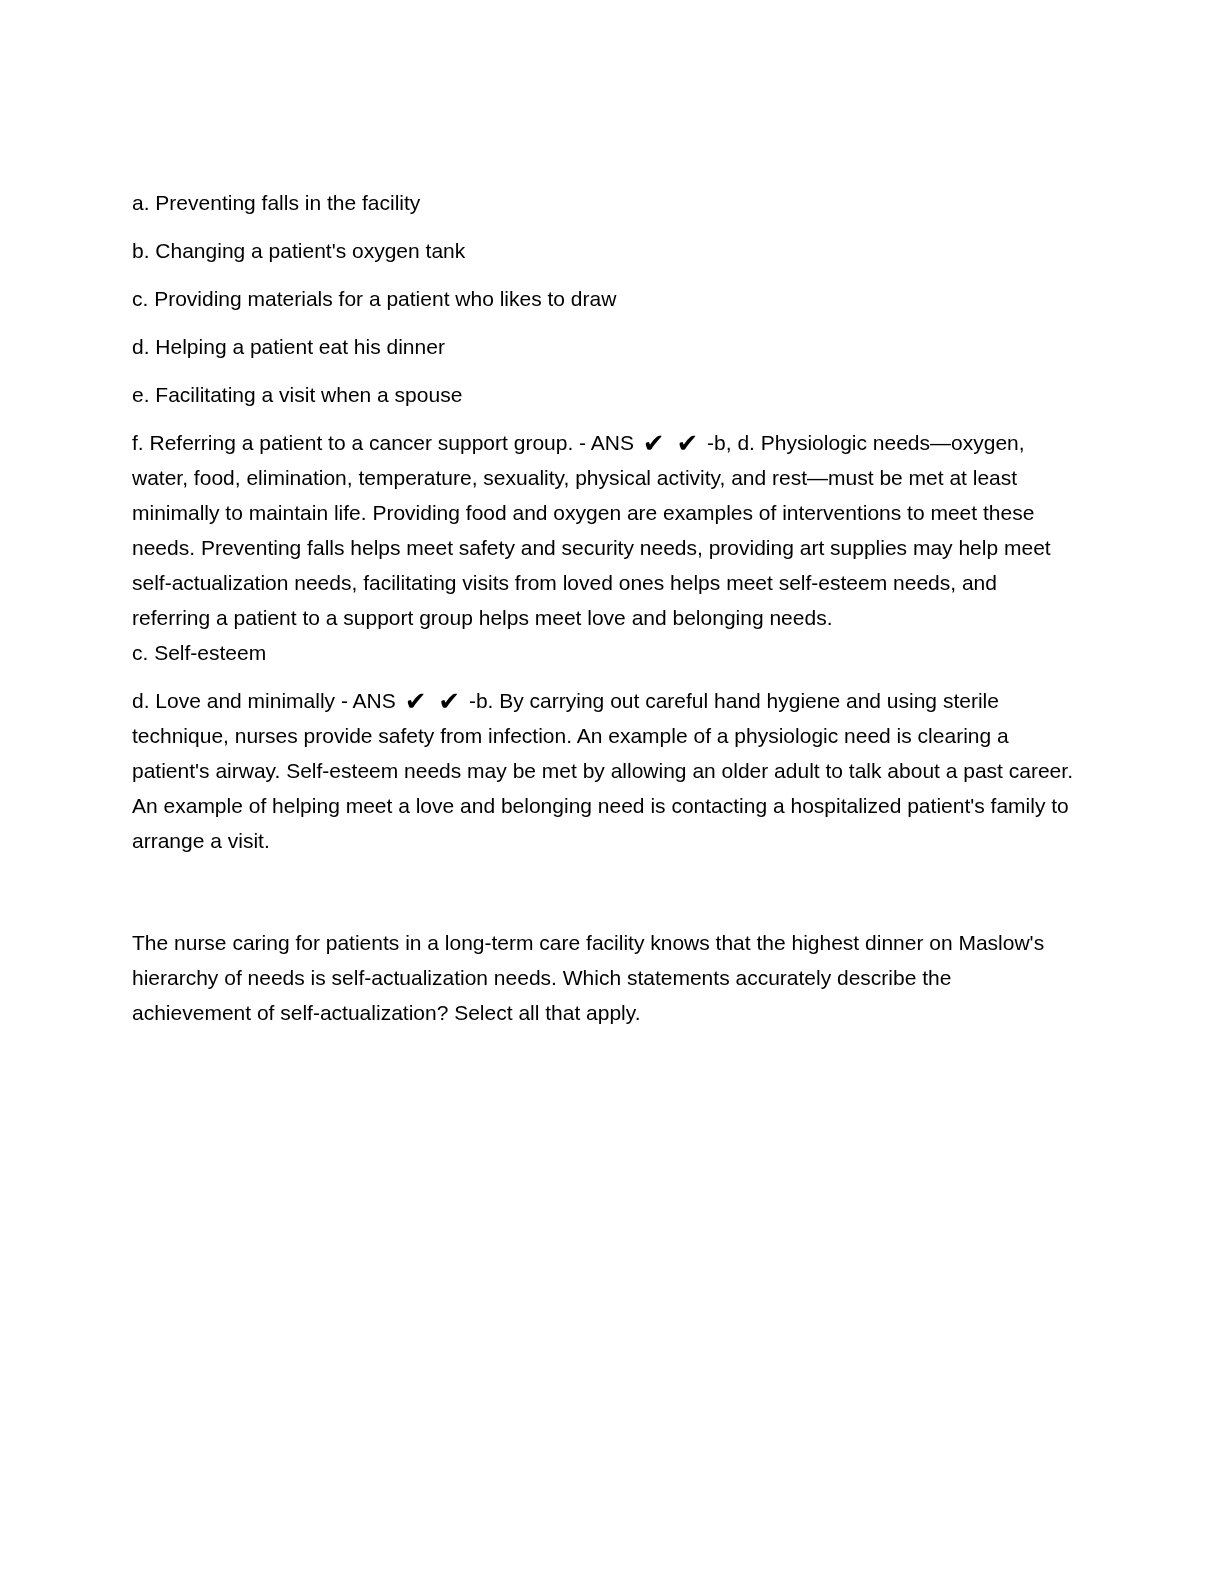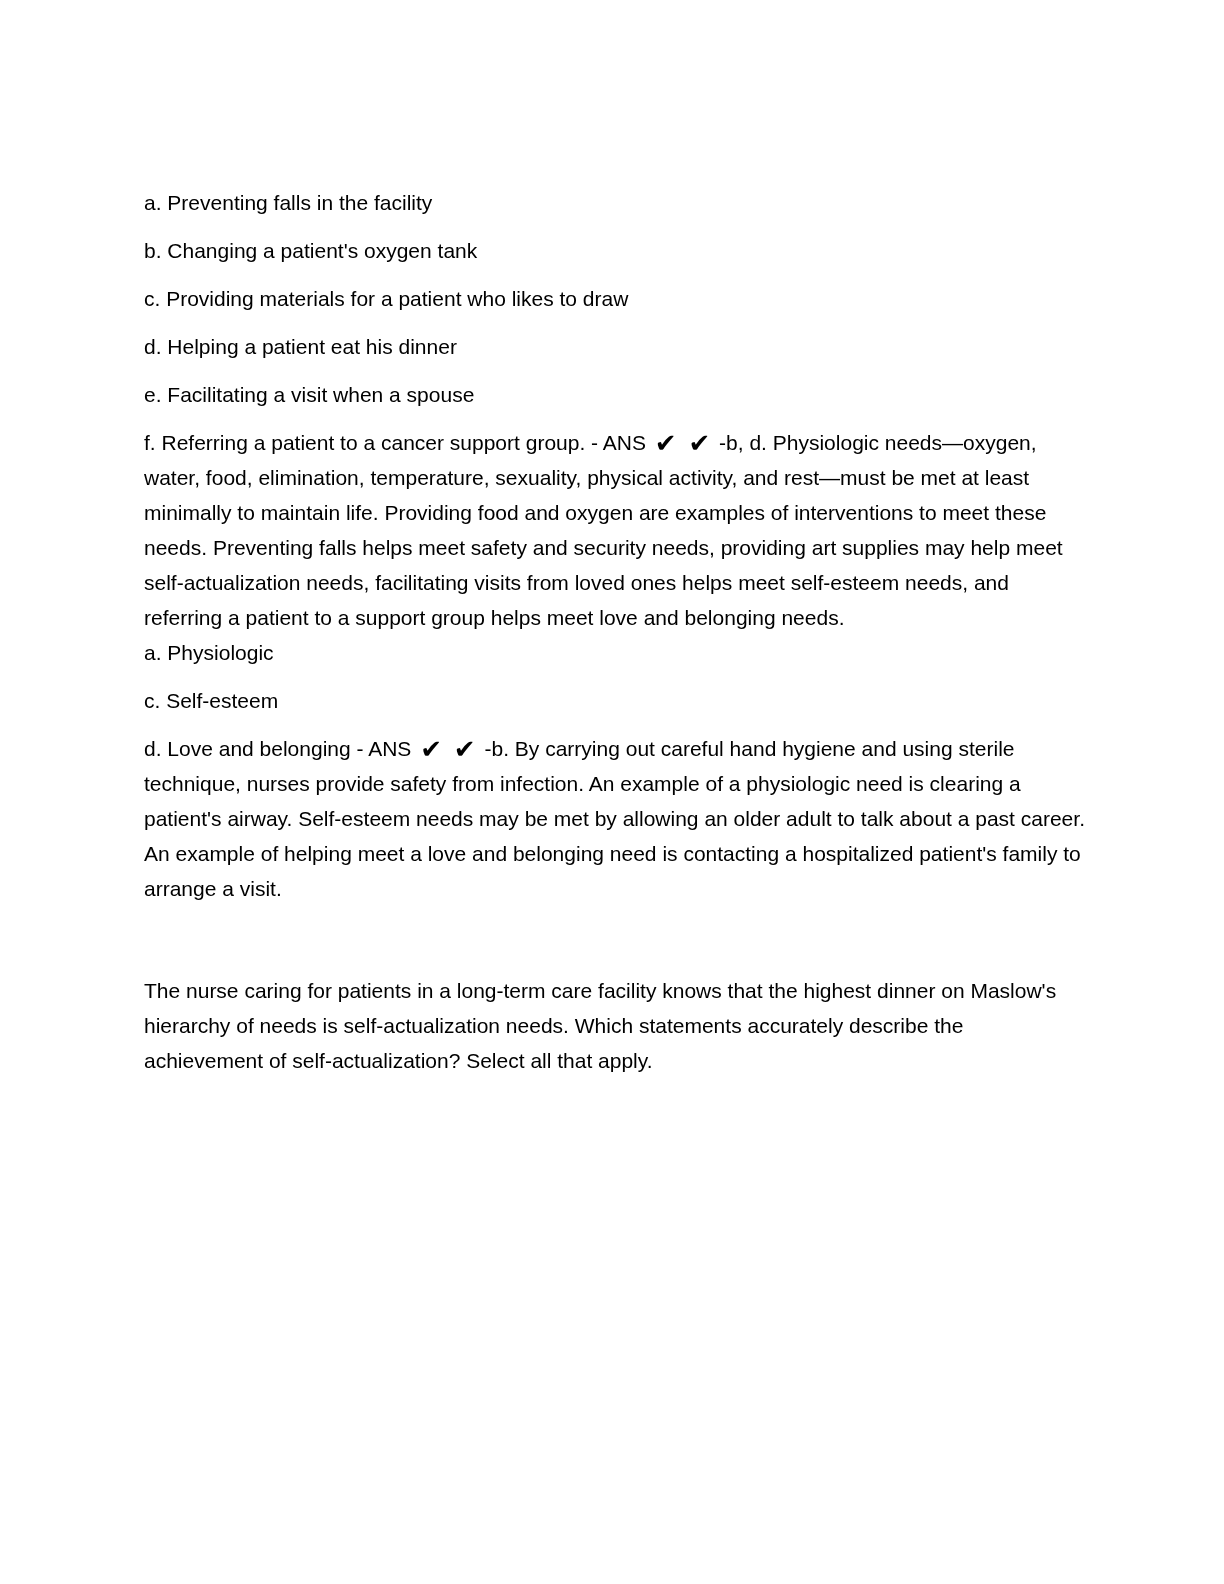--- a/index.html
+++ b/index.html
@@ -12,21 +12,21 @@
     width: 1224px;
     height: 1584px;
     background: var(--page-bg, #ffffff);
     overflow: hidden;
     font-family: "Liberation Sans", "DejaVu Sans", sans-serif;
     color: var(--text-color, #000000);
   }
   .content {
     position: absolute;
     top: 0;
-    left: 144px;
+    left: 132px;
     width: 942px;
     padding-top: 185px;
   }
   p {
     margin: 0;
     font-size: 21px;
     line-height: 35px;
     font-weight: 400;
     letter-spacing: 0px;
   }
@@ -63,25 +63,24 @@
     <p class="option">e. Facilitating a visit when a spouse</p>
 
     <p class="answer">
       <span>f. Referring a patient to a cancer support group. - ANS</span>
       <span class="check">✔</span>
       <span class="check">✔</span>
       <span>-b, d. Physiologic needs—oxygen, water, food, elimination, temperature, sexuality, physical activity, and rest—must be met at least minimally to maintain life. Providing food and oxygen are examples of interventions to meet these needs. Preventing falls helps meet safety and security needs, providing art supplies may help meet self-actualization needs, facilitating visits from loved ones helps meet self-esteem needs, and referring a patient to a support group helps meet love and belonging needs.</span>
     </p>
 
 
-    <p class="option">a. Physiologic</p>
     <p class="option">c. Self-esteem</p>
 
     <p class="answer">
-      <span>d. Love and belonging - ANS</span>
+      <span>d. Love and minimally - ANS</span>
       <span class="check">✔</span>
       <span class="check">✔</span>
       <span>-b. By carrying out careful hand hygiene and using sterile technique, nurses provide safety from infection. An example of a physiologic need is clearing a patient's airway. Self-esteem needs may be met by allowing an older adult to talk about a past career. An example of helping meet a love and belonging need is contacting a hospitalized patient's family to arrange a visit.</span>
     </p>
 
     <p class="question">The nurse caring for patients in a long-term care facility knows that the highest dinner on Maslow's hierarchy of needs is self-actualization needs. Which statements accurately describe the achievement of self-actualization? Select all that apply.</p>
 
   </div>
 </div>
 

